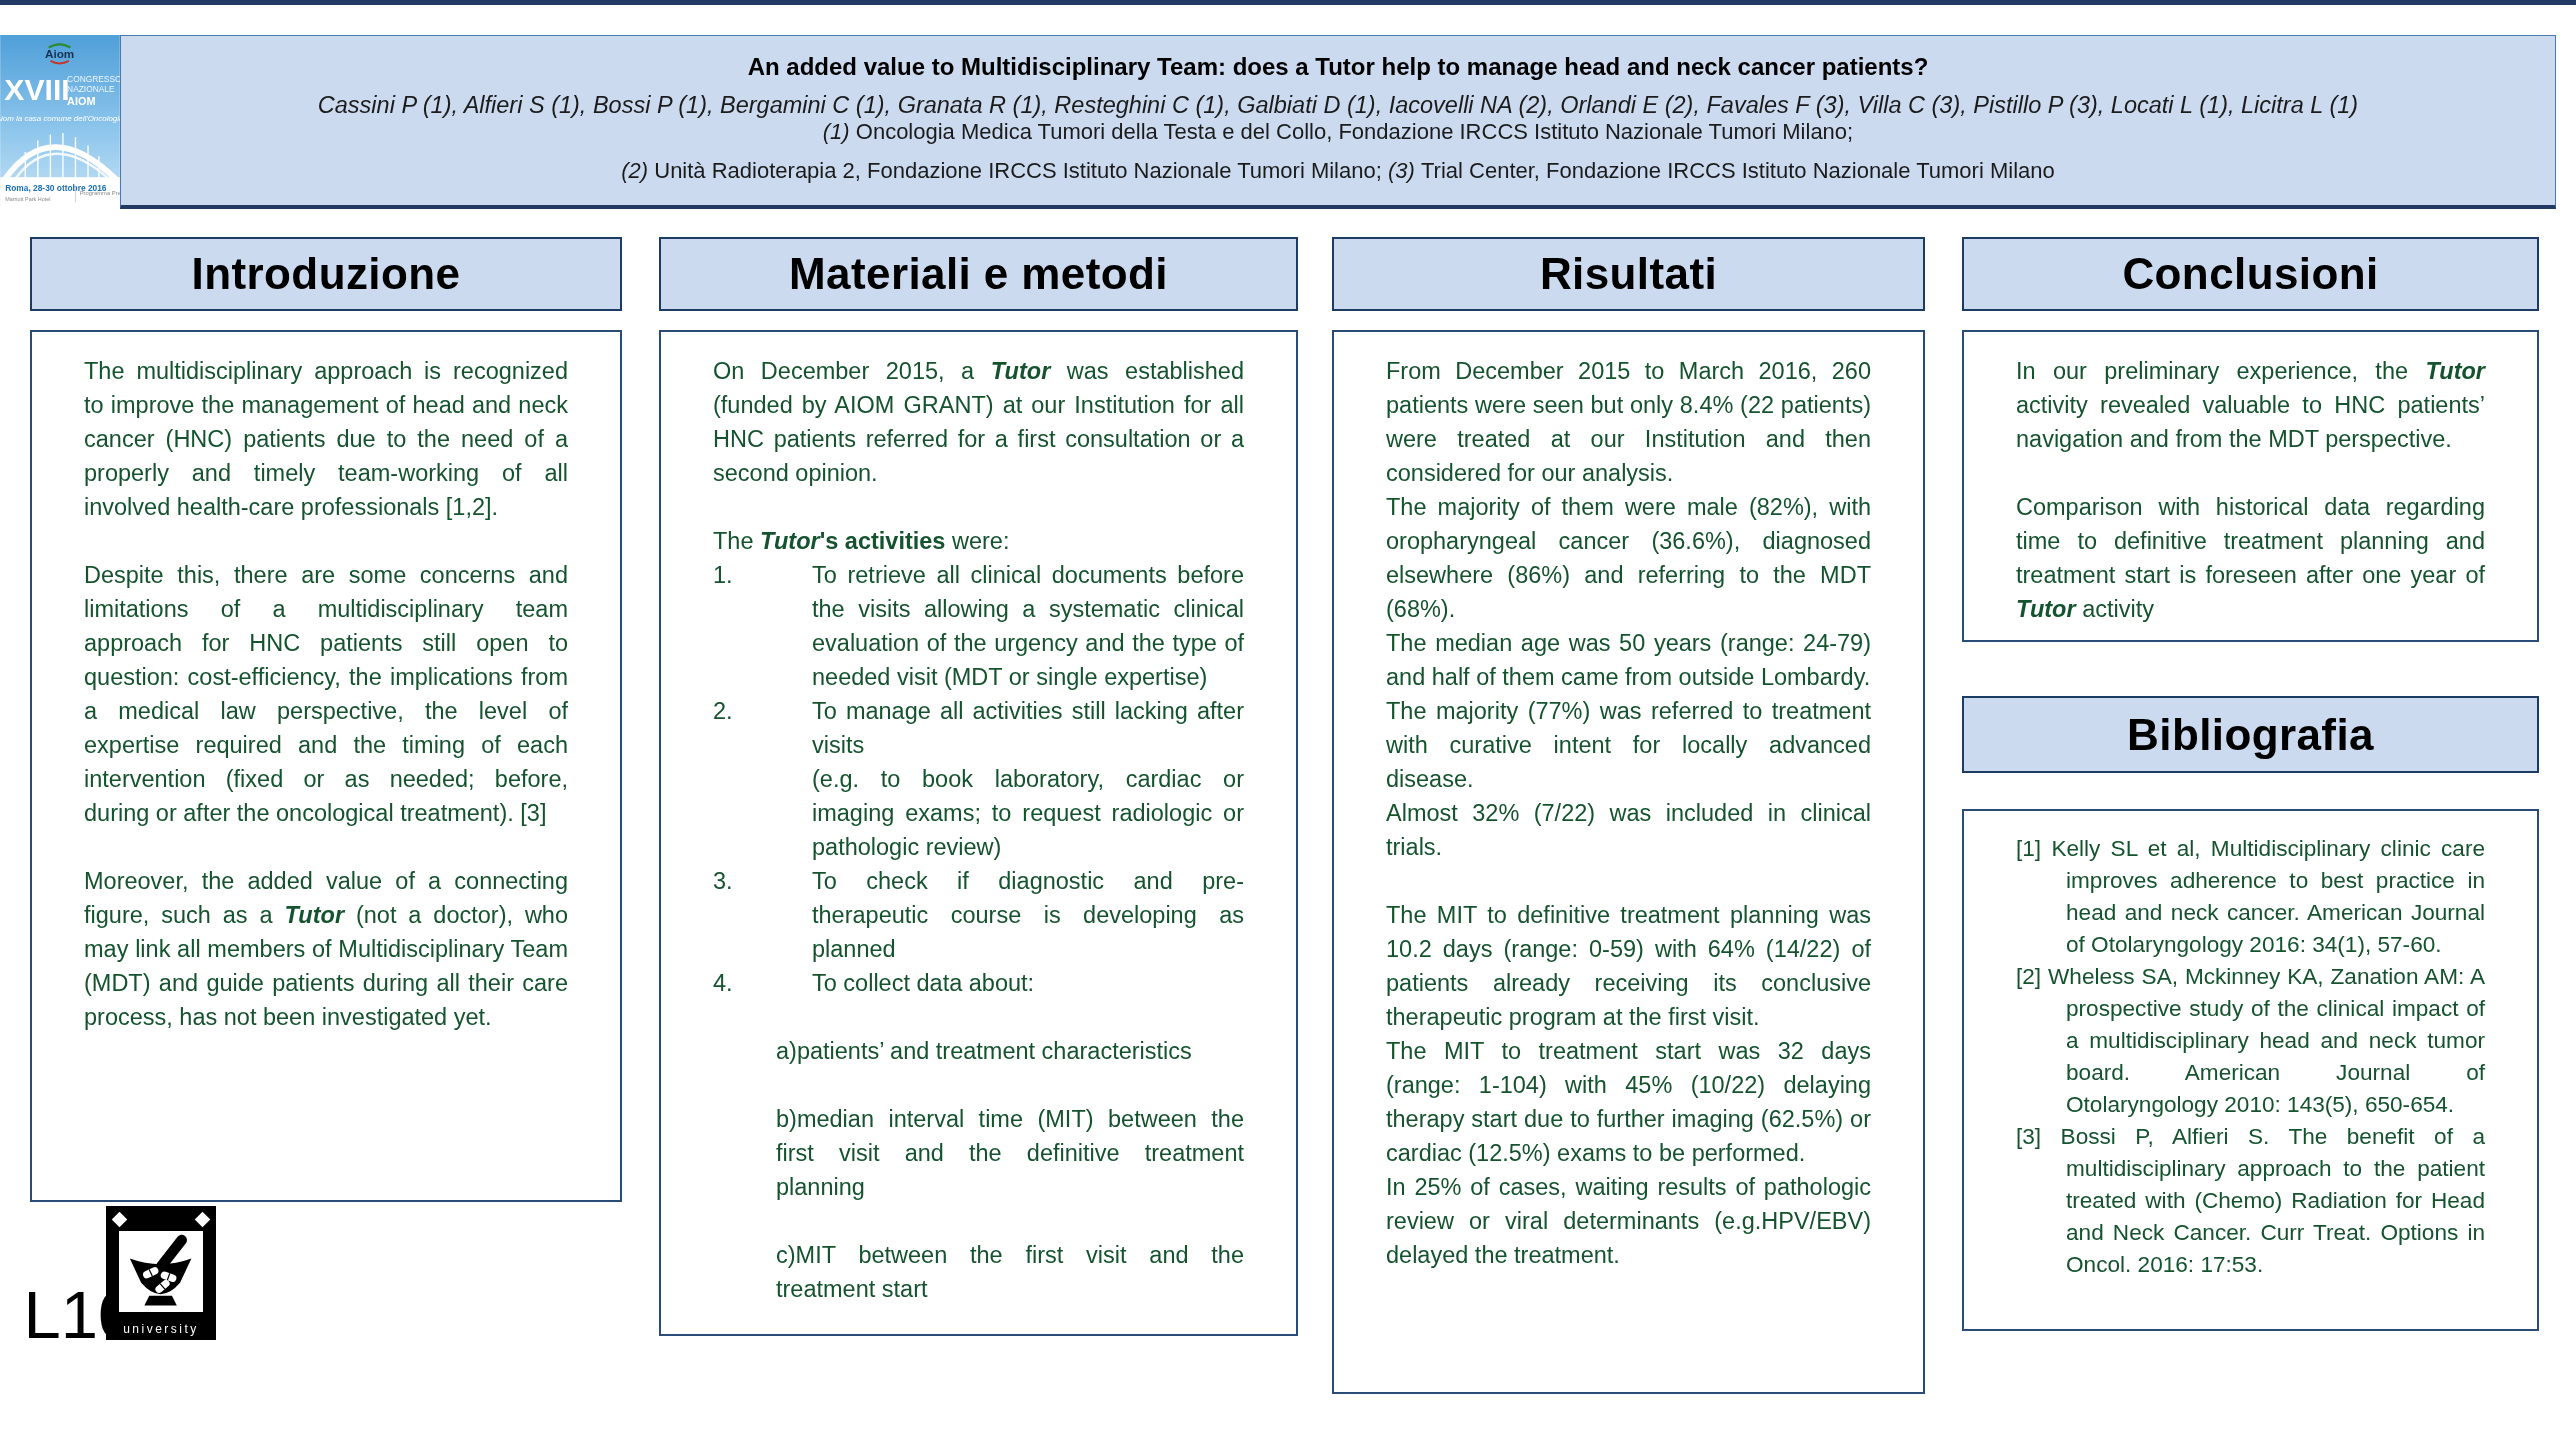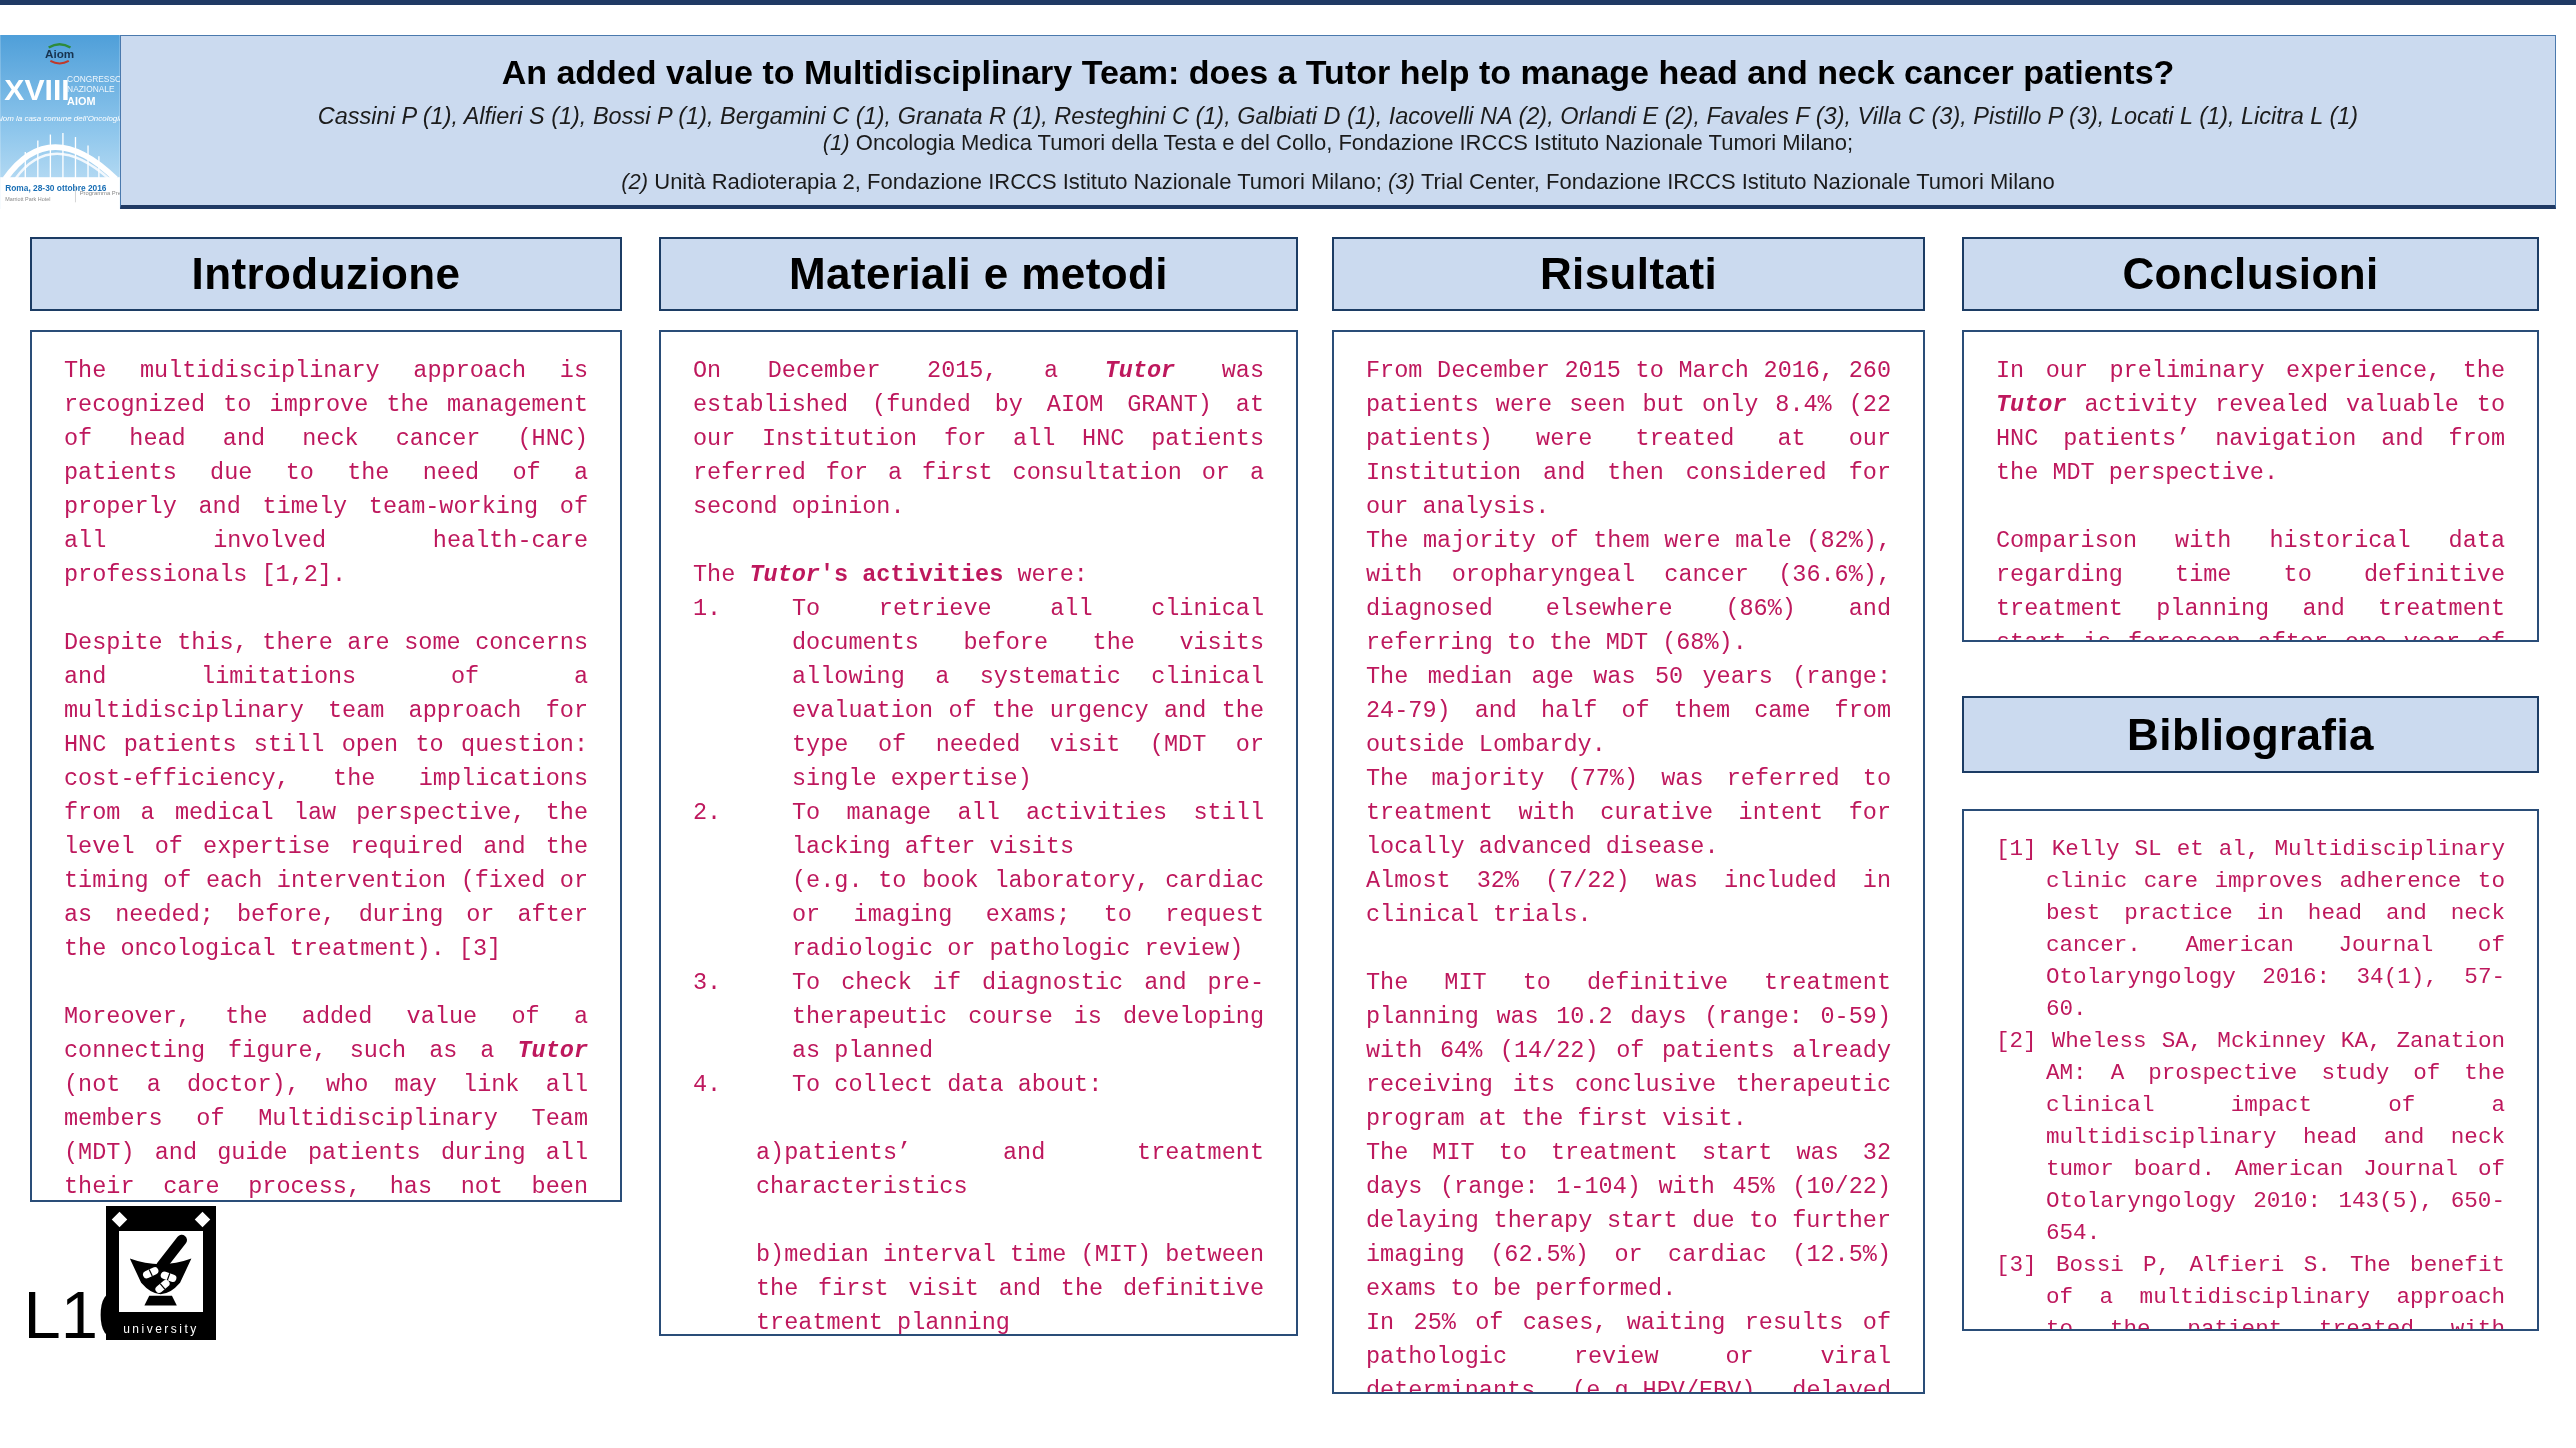--- a/index.html
+++ b/index.html
@@ -10,40 +10,40 @@
   }
   .topline{position:absolute;left:0;top:0;width:2576px;height:5px;background:var(--top-line,#203a64);}
   
   .banner{
     position:absolute;left:120px;top:35px;width:2436px;height:174px;box-sizing:border-box;
     background:var(--panel-fill,#cbdaef);
     border:1.7px solid var(--banner-border,#4a79ad);
     border-bottom:4.2px solid var(--top-line,#203a64);
     text-align:center;overflow:hidden;
   }
-  .banner .title{font-size:34px;font-weight:bold;margin-top:17px;color:#000;}
+  .banner .title{font-size:24px;font-weight:bold;margin-top:17px;color:#000;}
   .banner .authors{font-size:23.5px;font-style:italic;margin-top:11px;}
   .banner .affil{font-size:22px;}
   .banner .affil2{margin-top:12.6px;}
   .aiomwrap{position:absolute;left:0;top:35px;width:120px;height:174px;}
   .aiomwrap svg{display:block;}
   
   .rt-i{font-style:italic}.rt-b{font-weight:bold}.rt-bi{font-weight:bold;font-style:italic}
   
   .colhead{
     position:absolute;top:237px;height:74px;box-sizing:border-box;
     background:var(--panel-fill,#cbdaef);border:2.5px solid var(--head-border,#1c3c64);
     display:flex;align-items:center;justify-content:center;
     font-size:44px;font-weight:bold;color:#000;letter-spacing:0.4px;
   }
   .textbox{
     position:absolute;box-sizing:border-box;background:#fff;
     border:2.5px solid var(--box-border,#2a4d78);
-    padding:22px 32px;font-size:23.5px;line-height:34px;
-    text-align:justify;color:#be185d;overflow:hidden;font-family:Liberation Mono, monospace;
+    padding:22px 52px;font-size:23.5px;line-height:34px;
+    text-align:justify;color:#14532d;overflow:hidden;
   }
   #head-intro{left:30px;width:592px;}
   #head-methods{left:659px;width:639px;text-align:right;}
   #head-results{left:1332px;width:593px;}
   #head-conclusions{left:1962px;width:577px;}
   #box-intro{left:30px;top:330px;width:592px;height:872px;}
   #box-methods{left:659px;top:330px;width:639px;height:1006px;}
   #box-results{left:1332px;top:330px;width:593px;height:1064px;}
   #box-conclusions{left:1962px;top:330px;width:577px;height:312px;}
   #head-biblio{left:1962px;top:696px;height:77px;width:577px;}

